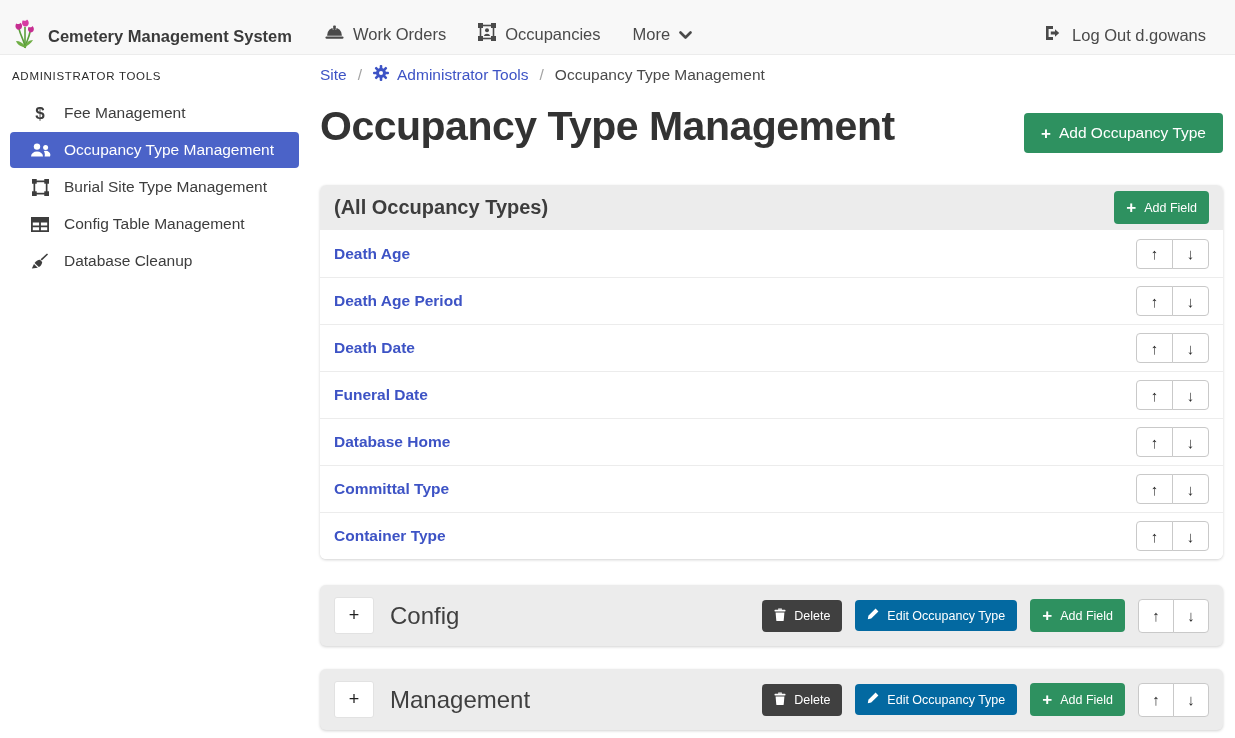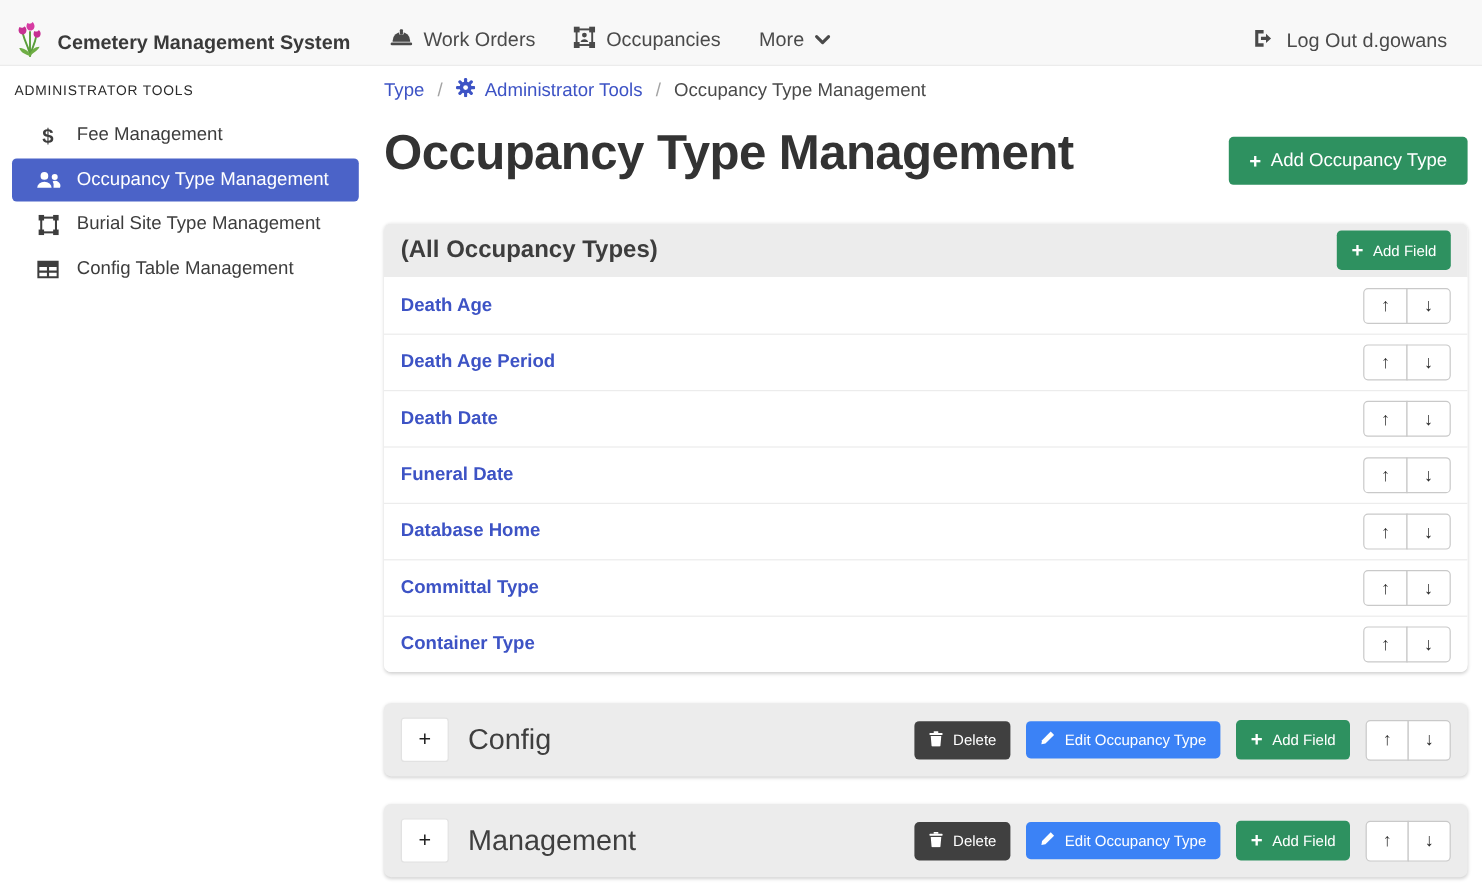--- a/index.html
+++ b/index.html
@@ -53,21 +53,21 @@
   }
   
   .btn {
     display:inline-flex; align-items:center; gap:8px; border:none; cursor:pointer;
     color:#fff; border-radius:4px; font-family:inherit; white-space:nowrap;
   }
   .btn .plus { font-size:17px; font-weight:bold; line-height:1; }
   .btn-lg { font-size:15.5px; padding:11px 17px; margin-top:12px; }
   .btn-sm { font-size:12.5px; padding:8px 12px; }
   .green { background:#2e9160; }
-  .teal  { background:#3b82f6; }
+  .teal  { background:#0369a1; }
   .red   { background:#404040; }
   
   .card {
     margin-top:32px; border-radius:6px; background:#fff;
     box-shadow:0 1px 3px rgba(0,0,0,0.18); overflow:hidden;
   }
   .card-header {
     background:#ececec; height:45px; padding:0 14px;
     display:flex; align-items:center; justify-content:space-between;
   }
@@ -209,25 +209,35 @@
 
     <div class="side-item">
       <span class="icon-box">
         <svg width="18" height="15" viewBox="0 0 18 15" fill="currentColor">
           <path d="M0 0 h18 v15 h-18 Z M1.8 5.5 v3 h6.3 v-3 Z M9.9 5.5 v3 h6.3 v-3 Z M1.8 10.2 v3 h6.3 v-3 Z M9.9 10.2 v3 h6.3 v-3 Z"></path>
         </svg>
       </span>
       <span>Config Table Management</span>
     </div>
 
+    <div class="side-item">
+      <span class="icon-box">
+        <svg width="18" height="16" viewBox="0 0 18 16" fill="currentColor">
+          <path d="M17 1.6 L16 0.5 L9.6 6.3 L10.8 7.5 Z"></path>
+          <path d="M9 6.8 C6.8 7 4.8 8.2 3.6 10 L7.8 14 C9.8 13 11 11 11.2 8.9 Z"></path>
+          <path d="M3 11 L0.8 15.4 L6.8 14.8 Z"></path>
+        </svg>
+      </span>
+      <span>Database Cleanup</span>
+    </div>
   </aside>
 
   <main class="main">
     <nav class="breadcrumb">
-      <a class="crumb-link">Type</a>
+      <a class="crumb-link">Site</a>
       <span class="crumb-sep">/</span>
       <a class="crumb-link">
         <span>
           <svg width="16" height="16" viewBox="0 0 16 16" fill="#3d53c5">
             <g>
               <rect x="6.7" y="0" width="2.6" height="16" rx="1"></rect>
               <rect x="6.7" y="0" width="2.6" height="16" rx="1" transform="rotate(45 8 8)"></rect>
               <rect x="6.7" y="0" width="2.6" height="16" rx="1" transform="rotate(90 8 8)"></rect>
               <rect x="6.7" y="0" width="2.6" height="16" rx="1" transform="rotate(135 8 8)"></rect>
               <circle cx="8" cy="8" r="5"></circle>

